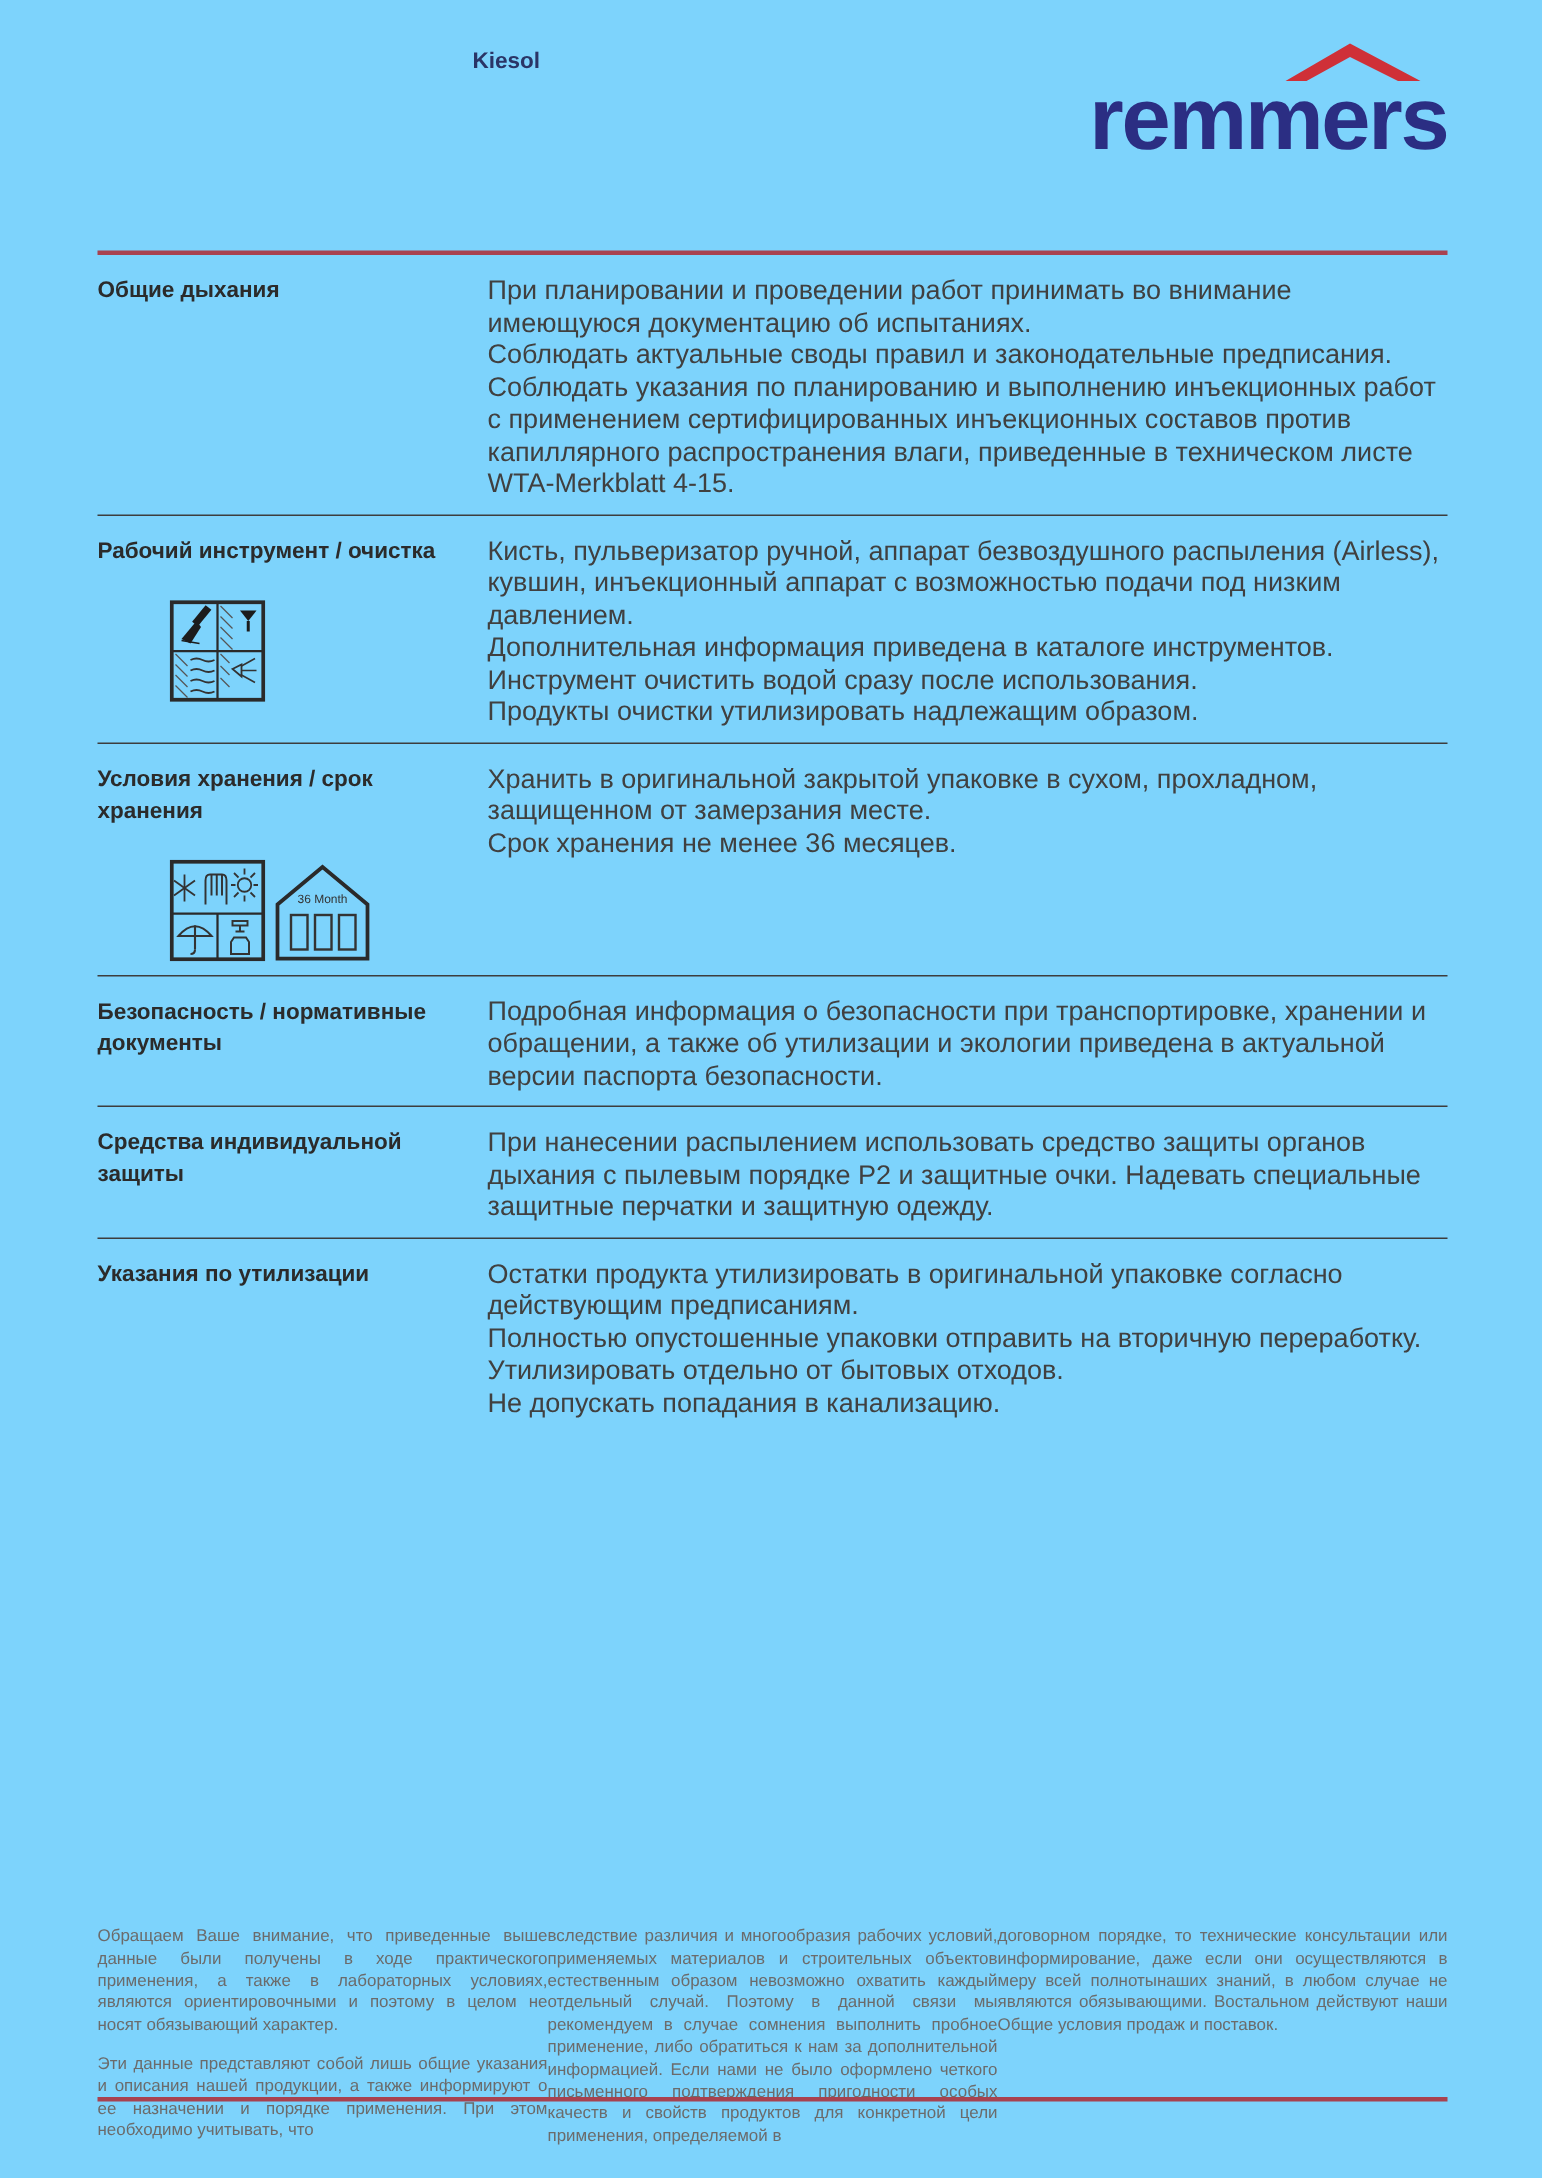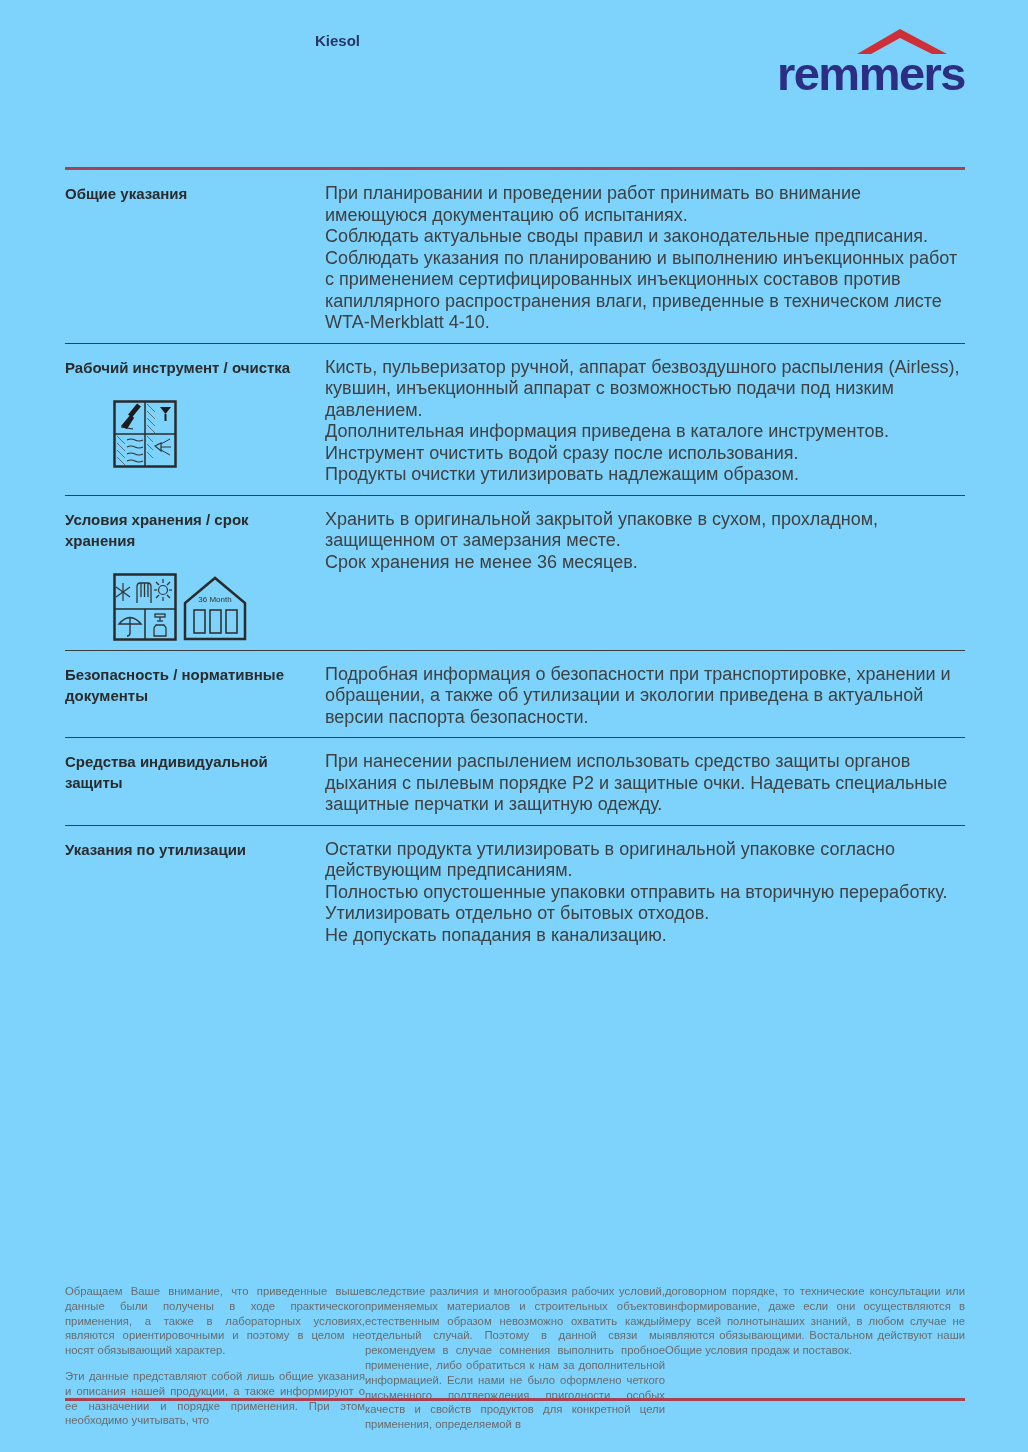--- a/index.html
+++ b/index.html
@@ -5,21 +5,21 @@
   html,body{margin:0;padding:0;background:#ffffff;}
   body{font-family:"Liberation Sans","DejaVu Sans",sans-serif;}
   .page{position:relative;width:1028px;height:1452px;background:#7dd3fc;margin:0 auto;overflow:hidden;}
   .content{position:absolute;left:65px;width:900px;top:0;}
 
   
   .header{position:relative;height:168px;}
   .product-name{position:absolute;left:250px;top:32px;font-size:15px;font-weight:bold;color:#2a3566;}
   .logo{position:absolute;right:0;top:26px;display:flex;flex-direction:column;align-items:flex-end;}
   .logo-roof{margin-right:16px;margin-bottom:-6px;}
-  .logo-word{font-size:47px;font-weight:bold;color:#2b2e83;letter-spacing:-1.5px;line-height:1;}
+  .logo-word{font-size:59px;font-weight:bold;color:#2b2e83;letter-spacing:-1.5px;line-height:1;}
 
   .rule-red{position:absolute;left:0;width:900px;height:2.5px;background:#a84250;}
   .rule-top{top:167px;}
   .rule-bottom{top:1398px;}
 
   
   .sections{position:absolute;top:170px;left:0;width:900px;}
   .section{display:grid;grid-template-columns:260px 1fr;padding:13px 0 9px 0;border-bottom:1.5px solid #3d3d3d;}
   .section:last-child{border-bottom:none;}
   .section-label{font-size:15px;font-weight:bold;color:#2b2b2b;line-height:21px;padding-right:14px;}
@@ -48,25 +48,25 @@
         </svg>
         <div class="logo-word">remmers</div>
       </div>
     </div>
 
     <div class="rule-red rule-top"></div>
 
     <div class="sections">
 
       <div class="section">
-        <div class="section-label">Общие указания</div>
+        <div class="section-label">Общие дыхания</div>
         <div class="section-body">
           <p>При планировании и проведении работ принимать во внимание имеющуюся документацию об испытаниях.</p>
           <p>Соблюдать актуальные своды правил и законодательные предписания.</p>
-          <p>Соблюдать указания по планированию и выполнению инъекционных работ с применением сертифицированных инъекционных составов против капиллярного распространения влаги, приведенные в техническом листе WTA-Merkblatt 4-10.</p>
+          <p>Соблюдать указания по планированию и выполнению инъекционных работ с применением сертифицированных инъекционных составов против капиллярного распространения влаги, приведенные в техническом листе WTA-Merkblatt 4-15.</p>
         </div>
       </div>
 
       <div class="section">
         <div>
           <div class="section-label">Рабочий инструмент / очистка</div>
           <div class="icon-row">
             <svg class="picto" width="64" height="68" viewBox="0 0 64 68">
               <rect x="1.5" y="1.5" width="61" height="65" fill="none" stroke="#2a2a2a" stroke-width="2.5"></rect>
               <line x1="32" y1="2" x2="32" y2="66" stroke="#2a2a2a" stroke-width="1.5"></line>

